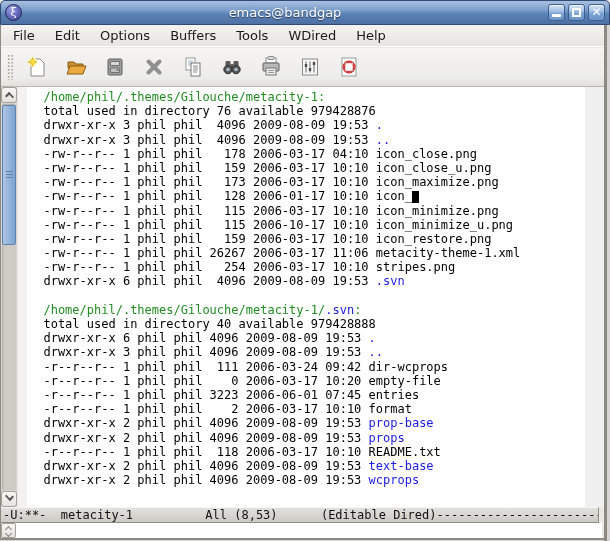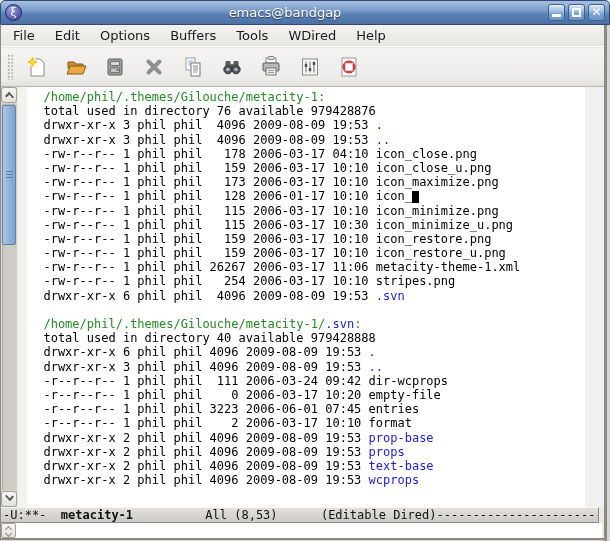--- a/index.html
+++ b/index.html
@@ -66,21 +66,21 @@
   .seg-dir { color:#1a1ae6; }
   .seg-cur { display:inline-block; width:7px; height:12px; background:#000; vertical-align:-2px; }
   .deadstrip { width:19px; background:#f0f0f1; }
 
   
   .modeline { position:absolute; top:507px; left:1px; width:598px; height:16px;
     background:linear-gradient(180deg,#e3e1dd 0%,#cdcac5 100%);
     border-top:1px solid #f7f6f5; border-bottom:1px solid #8f8c85; border-right:1px solid #8f8c85;
     font-family:"DejaVu Sans Mono", monospace; font-size:12px; line-height:14px; color:#111;
     white-space:pre; overflow:hidden; padding-left:2px; }
-  .ml-bold { font-weight:bold; }
+  .ml-bold { font-weight:normal; }
 
   
   .minibuffer-row { position:absolute; top:523px; left:1px; width:601px; height:15px; background:#ffffff; display:flex; }
   .mb-spinner { width:15px; height:15px; background:linear-gradient(180deg,#f7f6f4,#e4e2de);
     border:1px solid #a4a19a; border-radius:2px; position:relative; }
   .mchev { position:absolute; left:4px; width:5px; height:5px; }
   .mchev.u { top:3px; border-left:1.5px solid #8a8880; border-top:1.5px solid #8a8880; transform:rotate(45deg); }
   .mchev.d { top:7px; border-right:1.5px solid #8a8880; border-bottom:1.5px solid #8a8880; transform:rotate(45deg); }
   .mb-input { flex:1; font-family:"DejaVu Sans Mono", monospace; font-size:12px; }
 
@@ -224,37 +224,37 @@
     <div class="textarea" id="textarea">
         <div class="line"><span class="seg-hdr">  /home/phil/.themes/Gilouche/metacity-1:</span></div>
         <div class="line"><span class="seg-p">  total used in directory 76 available 979428876</span></div>
         <div class="line"><span class="seg-p">  drwxr-xr-x 3 phil phil  4096 2009-08-09 19:53 </span><span class="seg-dir">.</span></div>
         <div class="line"><span class="seg-p">  drwxr-xr-x 3 phil phil  4096 2009-08-09 19:53 </span><span class="seg-dir">..</span></div>
         <div class="line"><span class="seg-p">  -rw-r--r-- 1 phil phil   178 2006-03-17 04:10 icon_close.png</span></div>
         <div class="line"><span class="seg-p">  -rw-r--r-- 1 phil phil   159 2006-03-17 10:10 icon_close_u.png</span></div>
         <div class="line"><span class="seg-p">  -rw-r--r-- 1 phil phil   173 2006-03-17 10:10 icon_maximize.png</span></div>
         <div class="line"><span class="seg-p">  -rw-r--r-- 1 phil phil   128 2006-01-17 10:10 icon_</span><span class="seg-cur"> </span></div>
         <div class="line"><span class="seg-p">  -rw-r--r-- 1 phil phil   115 2006-03-17 10:10 icon_minimize.png</span></div>
-        <div class="line"><span class="seg-p">  -rw-r--r-- 1 phil phil   115 2006-03-17 10:30 icon_minimize_u.png</span></div>
+        <div class="line"><span class="seg-p">  -rw-r--r-- 1 phil phil   115 2006-10-17 10:10 icon_minimize_u.png</span></div>
         <div class="line"><span class="seg-p">  -rw-r--r-- 1 phil phil   159 2006-03-17 10:10 icon_restore.png</span></div>
-        <div class="line"><span class="seg-p">  -rw-r--r-- 1 phil phil   159 2006-03-17 10:10 icon_restore_u.png</span></div>
         <div class="line"><span class="seg-p">  -rw-r--r-- 1 phil phil 26267 2006-03-17 11:06 metacity-theme-1.xml</span></div>
         <div class="line"><span class="seg-p">  -rw-r--r-- 1 phil phil   254 2006-03-17 10:10 stripes.png</span></div>
         <div class="line"><span class="seg-p">  drwxr-xr-x 6 phil phil  4096 2009-08-09 19:53 </span><span class="seg-dir">.svn</span></div>
         <div class="line"><span class="seg-p"></span></div>
         <div class="line"><span class="seg-hdr">  /home/phil/.themes/Gilouche/metacity-1/</span><span class="seg-dir">.svn</span><span class="seg-hdr">:</span></div>
         <div class="line"><span class="seg-p">  total used in directory 40 available 979428888</span></div>
         <div class="line"><span class="seg-p">  drwxr-xr-x 6 phil phil 4096 2009-08-09 19:53 </span><span class="seg-dir">.</span></div>
         <div class="line"><span class="seg-p">  drwxr-xr-x 3 phil phil 4096 2009-08-09 19:53 </span><span class="seg-dir">..</span></div>
         <div class="line"><span class="seg-p">  -r--r--r-- 1 phil phil  111 2006-03-24 09:42 dir-wcprops</span></div>
         <div class="line"><span class="seg-p">  -r--r--r-- 1 phil phil    0 2006-03-17 10:20 empty-file</span></div>
         <div class="line"><span class="seg-p">  -r--r--r-- 1 phil phil 3223 2006-06-01 07:45 entries</span></div>
         <div class="line"><span class="seg-p">  -r--r--r-- 1 phil phil    2 2006-03-17 10:10 format</span></div>
         <div class="line"><span class="seg-p">  drwxr-xr-x 2 phil phil 4096 2009-08-09 19:53 </span><span class="seg-dir">prop-base</span></div>
         <div class="line"><span class="seg-p">  drwxr-xr-x 2 phil phil 4096 2009-08-09 19:53 </span><span class="seg-dir">props</span></div>
+        <div class="line"><span class="seg-p">  -r--r--r-- 1 phil phil  118 2006-03-17 10:10 README.txt</span></div>
         <div class="line"><span class="seg-p">  drwxr-xr-x 2 phil phil 4096 2009-08-09 19:53 </span><span class="seg-dir">text-base</span></div>
         <div class="line"><span class="seg-p">  drwxr-xr-x 2 phil phil 4096 2009-08-09 19:53 </span><span class="seg-dir">wcprops</span></div>
       </div>
     <div class="deadstrip"></div>
   </div>
 
   <div class="modeline" id="modeline"><span>-U:**-</span><span>  </span><span class="ml-bold">metacity-1</span><span>          </span><span>All (8,53)</span><span>      </span><span>(Editable Dired)</span><span>--------------------------------------------</span></div>
 
   <div class="minibuffer-row">
     <div class="mb-spinner">

